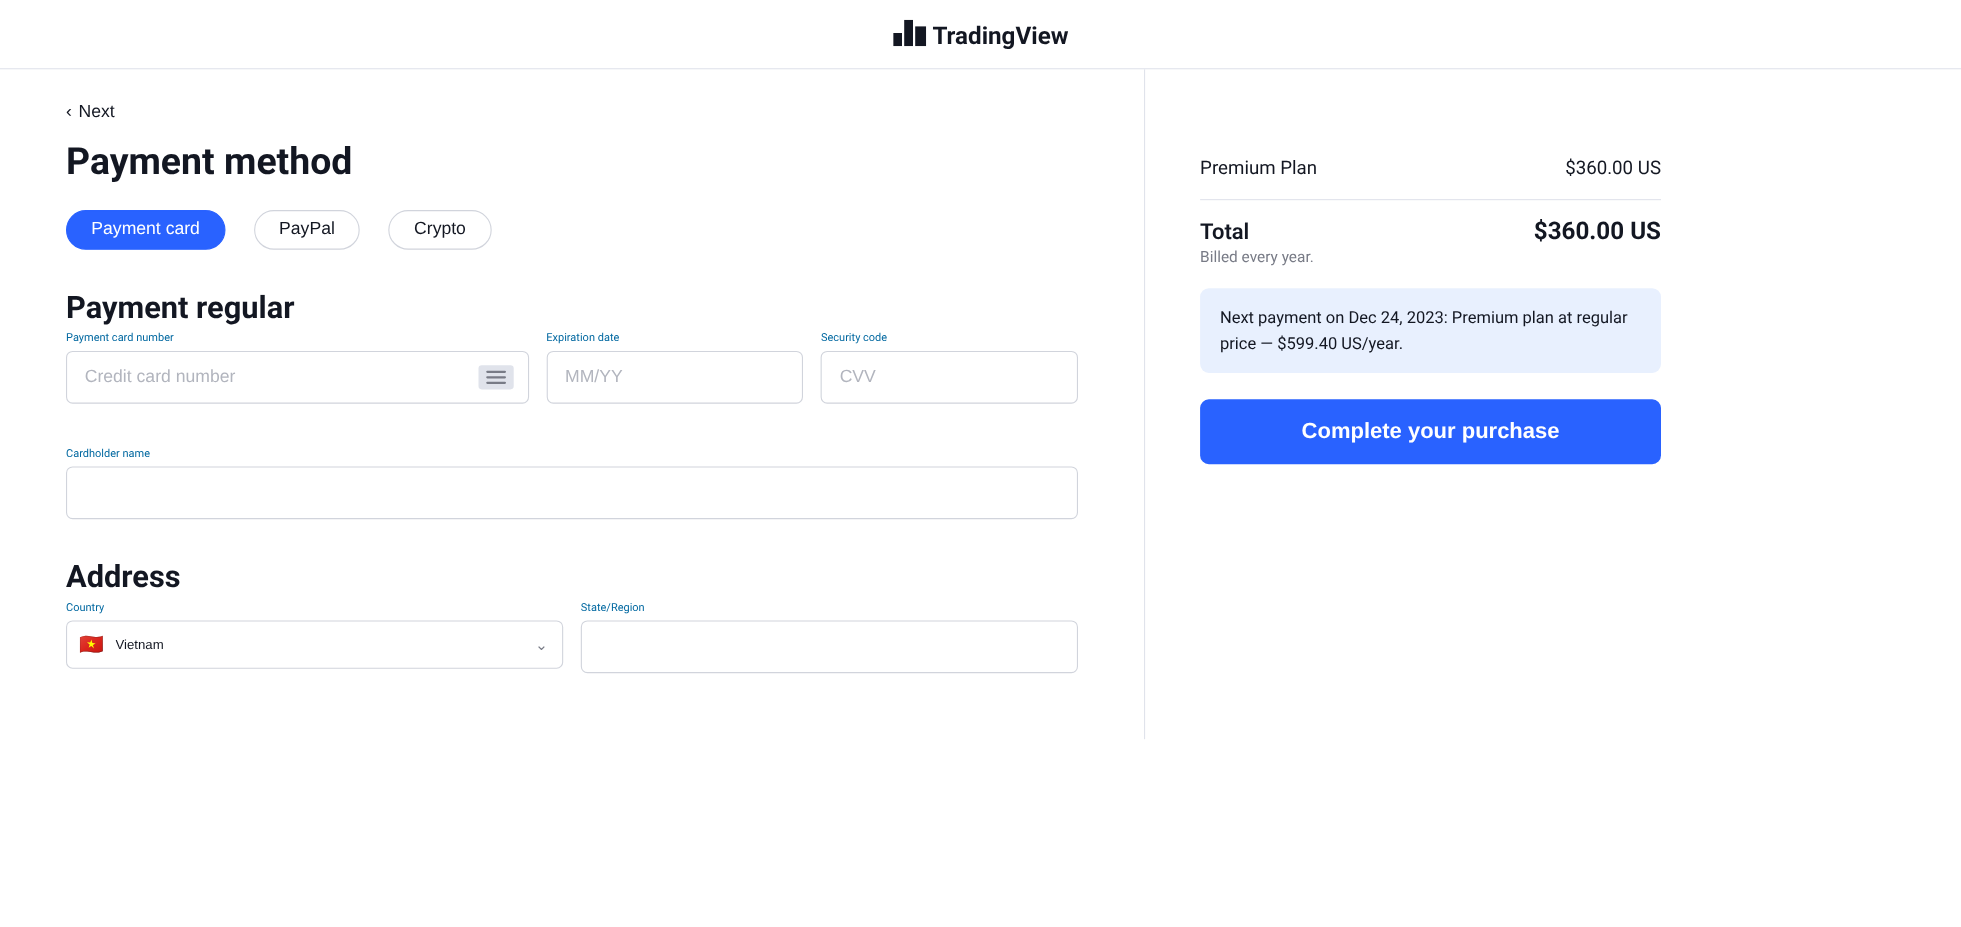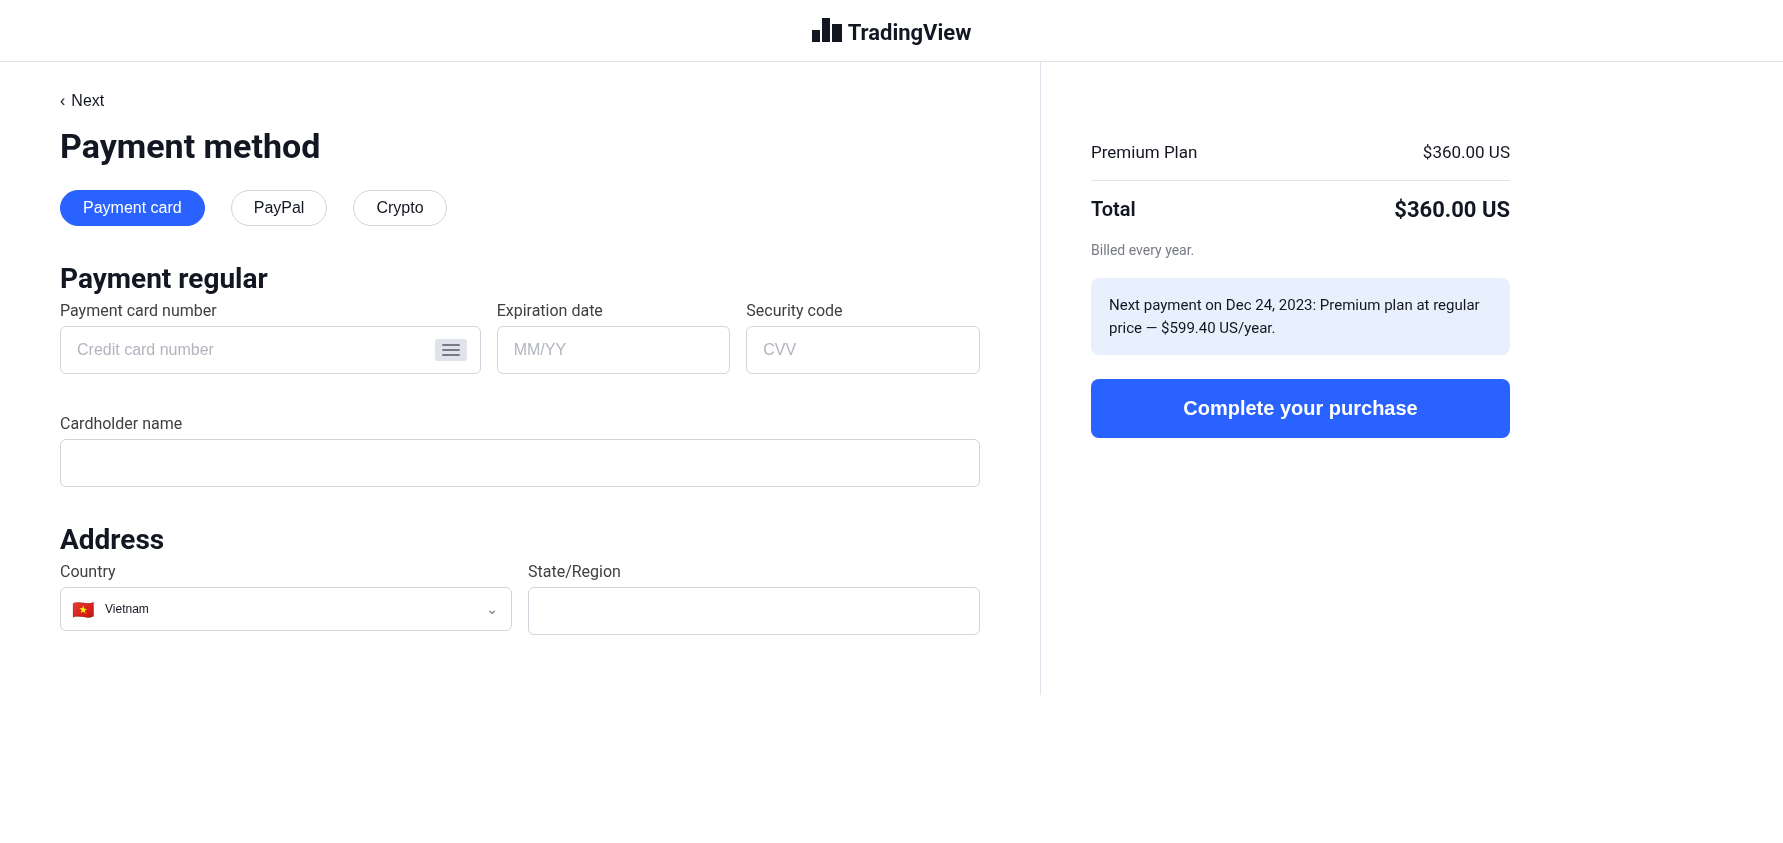--- a/index.html
+++ b/index.html
@@ -105,22 +105,22 @@
       font-size: 15px;
       color: #787b86;
       margin-bottom: 24px;
     }
 
     
     .form-group {
       margin-bottom: 20px;
     }
     .form-label {
-      font-size: 16px;
-      color: #404040;
+      font-size: 10px;
+      color: #0369a1;
       margin-bottom: 6px;
       display: block;
     }
     .form-input {
       width: 100%;
       padding: 14px 16px;
       border: 1.5px solid #d1d4dc;
       border-radius: 6px;
       font-size: 16px;
       color: #131722;
@@ -249,21 +249,21 @@
     .divider {
       border: none;
       border-top: 1px solid #e0e3eb;
       margin: 16px 0;
     }
 
     .total-row {
       display: flex;
       justify-content: space-between;
       align-items: flex-start;
-      margin-bottom: 20px;
+      margin-bottom: 3px;
     }
     .total-label {
       font-size: 20px;
       font-weight: 600;
       color: #131722;
     }
     .total-price {
       font-size: 22px;
       font-weight: 700;
       color: #131722;

